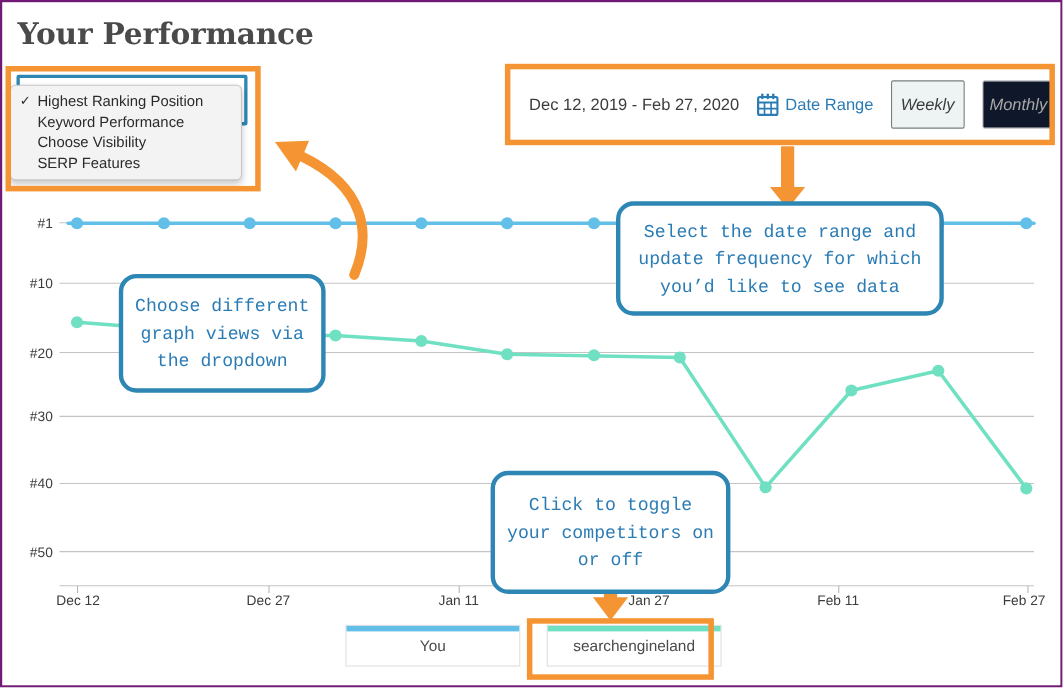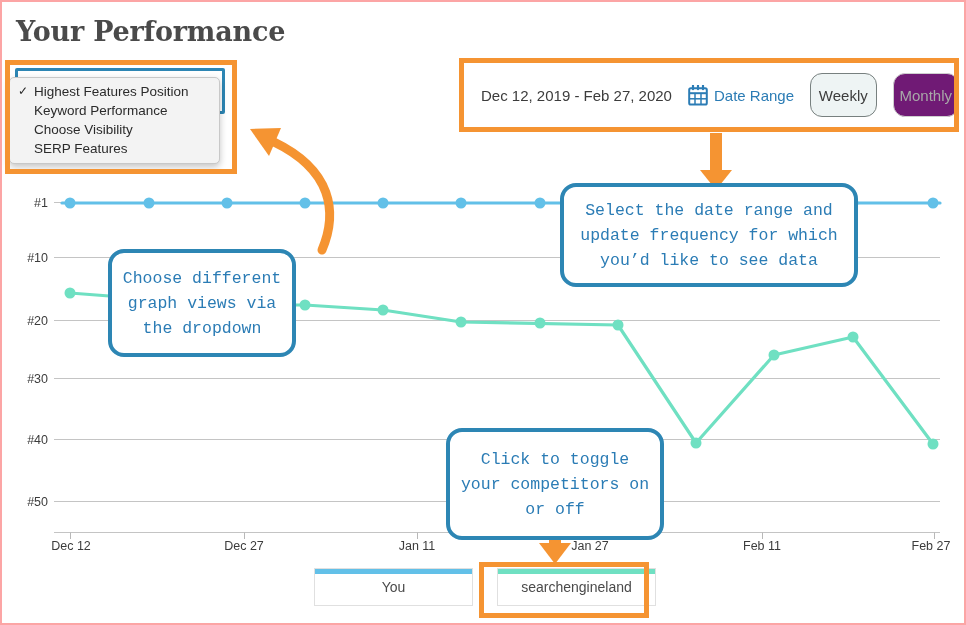--- a/index.html
+++ b/index.html
@@ -5,21 +5,21 @@
   * { box-sizing: border-box; margin: 0; padding: 0; }
   html, body {
     width: 966px; height: 625px;
     font-family: "Liberation Sans", sans-serif;
     background: #ffffff;
     overflow: hidden;
   }
   #frame {
     position: relative;
     width: 966px; height: 625px;
-    border: 2px solid #fca5a5;
+    border: 2px solid #701a75;
     background: #ffffff;
     overflow: hidden;
   }
 
   
   #page-title {
     position: absolute;
     left: 14px; top: 14px;
     font-family: "DejaVu Serif", serif;
     font-weight: bold;
@@ -98,30 +98,31 @@
   #date-range-label {
     font-size: 15px;
     color: #2b7cb5;
     white-space: nowrap;
   }
   .freq-btn {
     margin-left: 16px;
     width: 78px; height: 44px;
     display: flex; align-items: center; justify-content: center;
     font-size: 15px;
-    border-radius: 12px;
+    border-radius: 2px;
     cursor: pointer;
+    font-style: italic;
   }
   .freq-btn.active {
     background: #eef4f4;
     border: 1.5px solid #77807f;
     color: #3c3c3c;
   }
   .freq-btn.inactive {
-    background: #701a75;
+    background: #0f172a;
     border: 1.5px solid #cfcfcf;
     color: #a8a8a8;
   }
 
   
   #chart-area { position: absolute; left: 0; top: 155px; width: 966px; height: 400px; }
   #chart-svg { display: block; }
   .ytick-label {
     font-size: 12.5px;
     fill: #3c3c3c;
@@ -200,21 +201,21 @@
 
   <h1 id="page-title">Your Performance</h1>
 
   <div id="subtitle">you vs. your competitors</div>
 
   <div id="view-select"></div>
 
   <div id="view-menu">
     <div class="menu-item">
       <span class="menu-check">✓</span>
-      <span>Highest Features Position</span>
+      <span>Highest Ranking Position</span>
     </div>
     <div class="menu-item">
       <span class="menu-check"></span>
       <span>Keyword Performance</span>
     </div>
     <div class="menu-item">
       <span class="menu-check"></span>
       <span>Choose Visibility</span>
     </div>
     <div class="menu-item">

